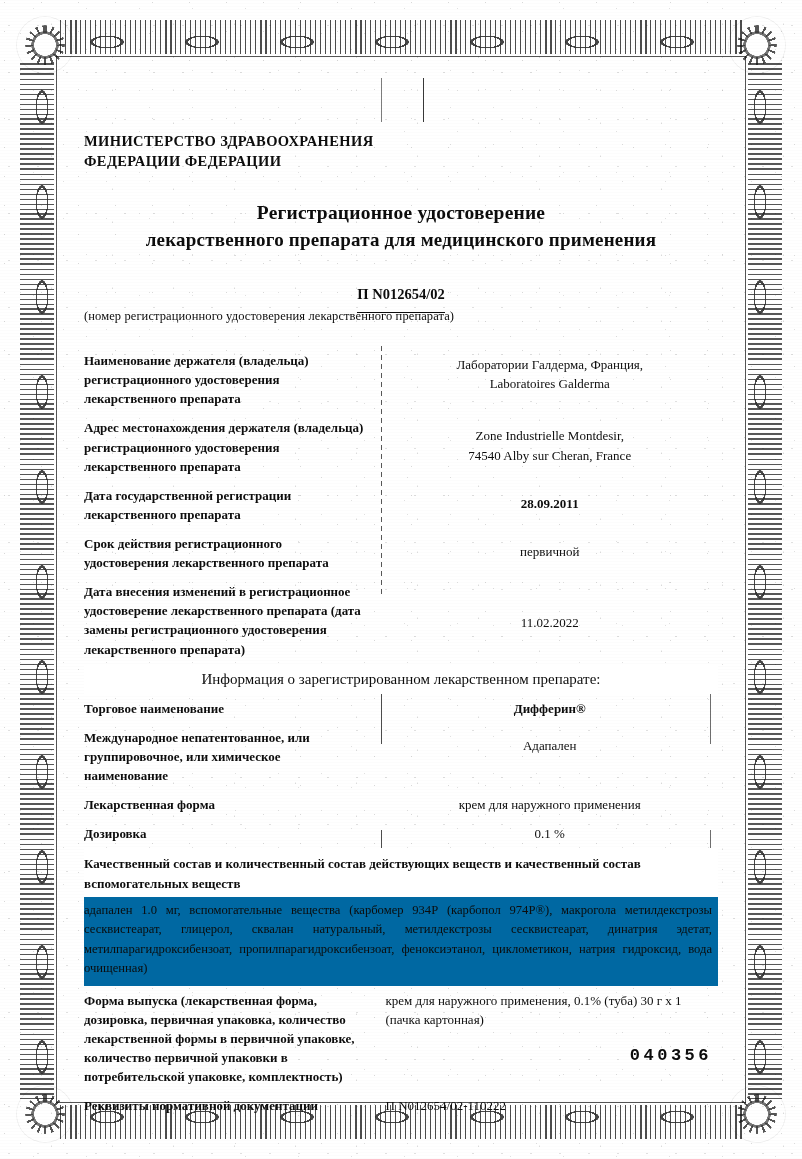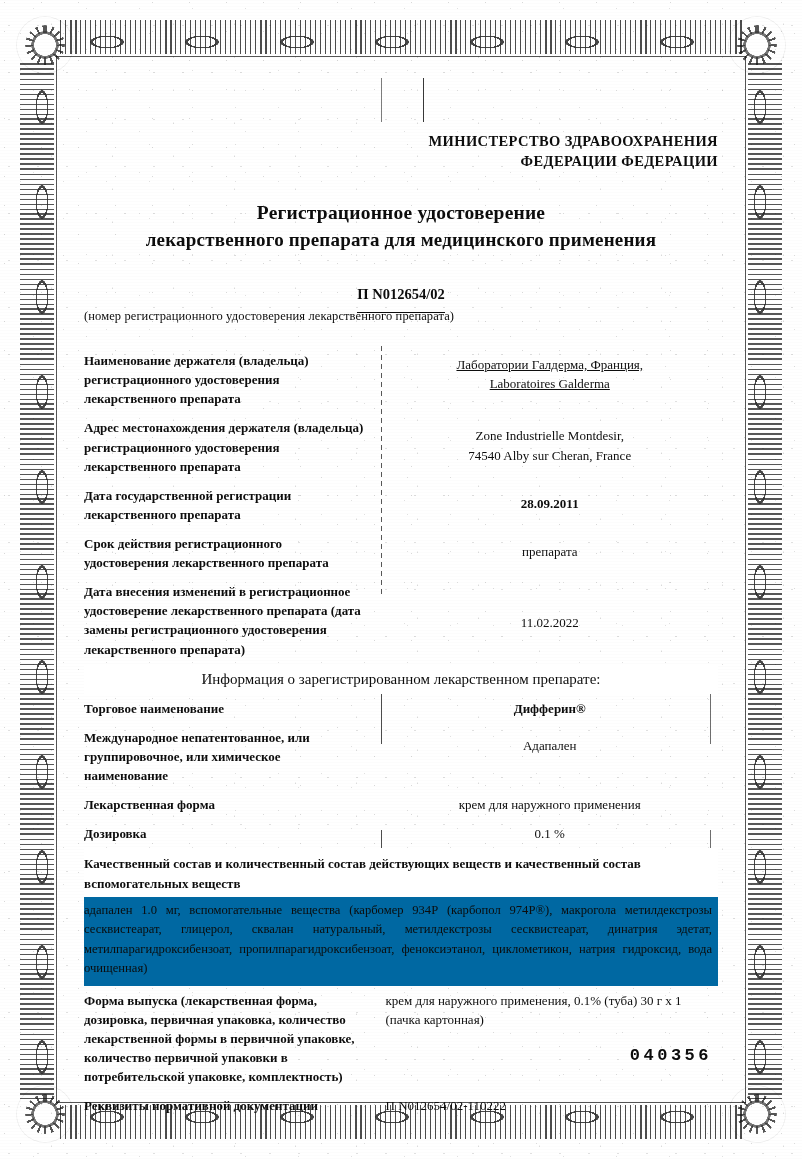--- a/index.html
+++ b/index.html
@@ -134,21 +134,21 @@
     position: absolute;
     top: 18px;
     width: 1px;
     height: 44px;
     background: rgba(40,40,40,.6);
   }
   .tick-a { left: 297px; }
   .tick-b { left: 339px; background: rgba(25,25,25,.85); }
 
   .ministry {
-    text-align: right;
+    text-align: left;
     font-size: 14.5px;
     line-height: 1.36;
     letter-spacing: .4px;
     margin-top: 14px;
     font-weight: 600;
   }
 
   .title {
     text-align: center;
     font-weight: bold;
@@ -219,21 +219,21 @@
     line-height: 1.47;
     text-align: center;
   }
   .cell-r.bold { font-weight: bold; }
   .cell-r.left { text-align: left; }
   .cell-r .sub {
     display: block;
     font-weight: normal;
   }
 
-  .row-align-holder .cell-r { padding-top: 9px; text-decoration: underline; }
+  .row-align-holder .cell-r { padding-top: 9px; }
   .row-align-mid2 .cell-r { padding-top: 13px; }
   .row-align-deep .cell-r { padding-top: 36px; }
 
   .info-banner {
     text-align: center;
     font-size: 15px;
     padding: 7px 0 6px 0;
     position: relative;
     z-index: 2;
     background: #fdfdfd;
@@ -347,21 +347,21 @@
         </div>
       </div>
 
       <div class="row row-align-mid2">
         <div class="cell-l">Дата государственной регистрации лекарственного препарата</div>
         <div class="cell-r bold">28.09.2011</div>
       </div>
 
       <div class="row row-align-mid2">
         <div class="cell-l">Срок действия регистрационного удостоверения лекарственного препарата</div>
-        <div class="cell-r">препарата</div>
+        <div class="cell-r">первичной</div>
       </div>
 
       <div class="row row-align-deep">
         <div class="cell-l">Дата внесения изменений в регистрационное удостоверение лекарственного препарата (дата замены регистрационного удостоверения лекарственного препарата)</div>
         <div class="cell-r">11.02.2022</div>
       </div>
 
       <div class="info-banner">Информация о зарегистрированном лекарственном препарате:</div>
 
       <div class="row">

